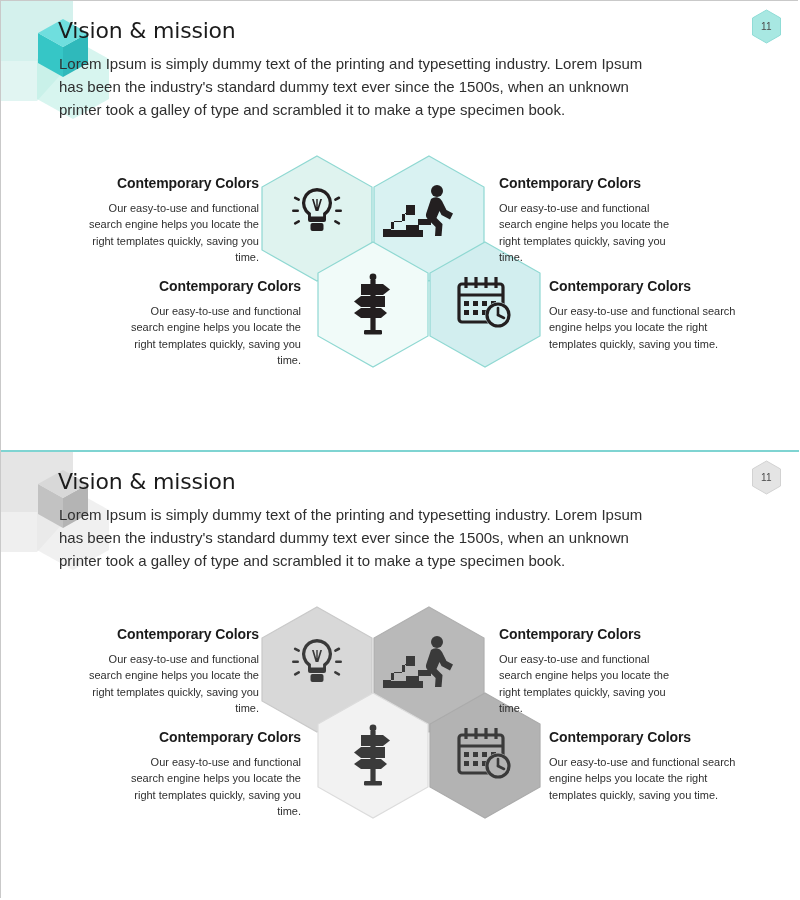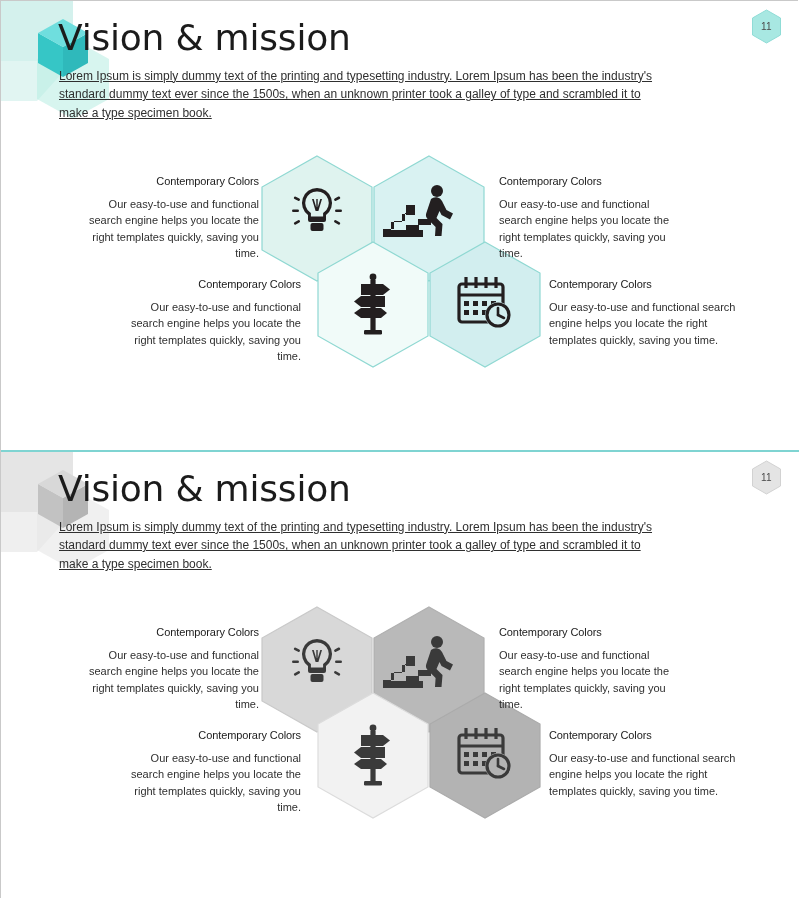--- a/index.html
+++ b/index.html
@@ -30,36 +30,35 @@
   }
   .slide.second{border-top:2px solid #7fd4d2;}
 
   
   .deco{position:absolute;left:0;top:0;width:140px;height:120px;pointer-events:none;}
   .deco svg{display:block;}
 
   
   .header{position:absolute;left:57px;top:18px;width:660px;}
   .title{
-    font-size:36px;
+    font-size:22px;
     font-weight:400;
     letter-spacing:-0.2px;
     line-height:1.08;
     color:#1b1b1b;
     margin:0;
     font-family:"DejaVu Sans", sans-serif;
   }
   .subtitle{
     margin:9px 16px 0 1px;
-    font-size:12px;
+    font-size:15px;
     line-height:1.55;
     color:#2f2f2f;
     max-width:600px;
     font-family:"Liberation Sans", sans-serif;
-    text-decoration:underline;
   }
 
   
   .badge{
     position:absolute;right:17px;top:8px;
     width:31px;height:35px;
     display:flex;align-items:center;justify-content:center;
   }
   .badge .hexbg{position:absolute;inset:0;}
   .badge .num{
@@ -70,22 +69,22 @@
     letter-spacing:0.3px;
   }
 
   
   .cluster{position:absolute;left:0;top:0;width:798px;height:449px;}
   .cluster svg{position:absolute;left:0;top:0;}
 
   
   .callout{position:absolute;width:172px;}
   .callout .ctitle{
-    font-size:11px;
-    font-weight:normal;
+    font-size:14px;
+    font-weight:bold;
     color:#1b1b1b;
     margin:0 0 9px 0;
     letter-spacing:-0.1px;
   }
   .callout .cbody{
     font-size:11px;
     line-height:1.48;
     color:#2f2f2f;
     margin:0;
   }

